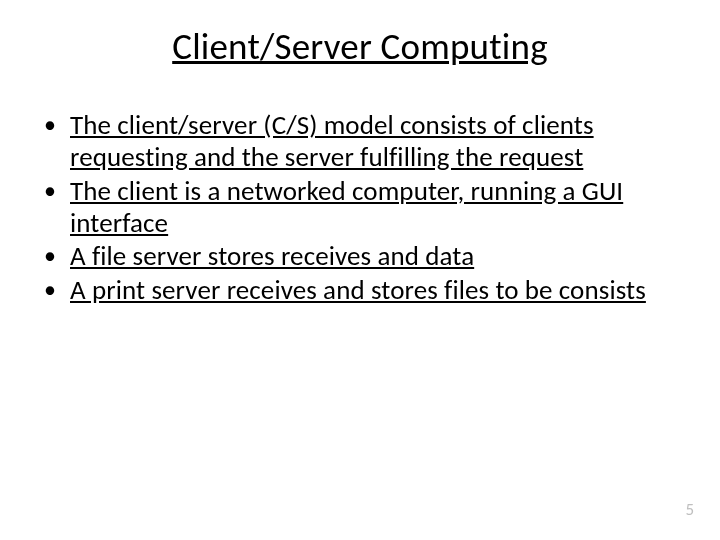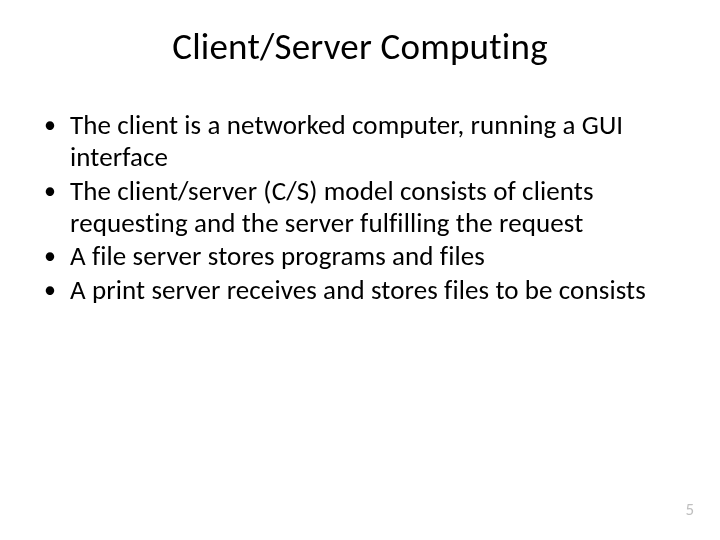--- a/index.html
+++ b/index.html
@@ -10,20 +10,21 @@
     background: #fff;
     font-family: "Calibri", "Segoe UI", "Helvetica Neue", Arial, sans-serif;
     color: #000;
     overflow: hidden;
   }
   .slide {
     position: relative;
     width: 720px;
     height: 540px;
     box-sizing: border-box;
+    text-decoration: underline;
   }
   .title {
     text-align: center;
     font-size: 37px;
     font-weight: 400;
     padding-top: 24px;
     letter-spacing: 0.2px;
   }
   .body {
     padding: 40px 40px 0 40px;
@@ -57,20 +58,20 @@
     color: #bfbfbf;
   }
 </style>
 </head>
 <body>
 
 <div class="slide">
   <div class="title">Client/Server Computing</div>
   <div class="body">
     <ul class="bullets">
+      <li>The client/server (C/S) model consists of clients requesting and the server fulfilling the request</li>
       <li>The client is a networked computer, running a GUI interface</li>
-      <li>The client/server (C/S) model consists of clients requesting and the server fulfilling the request</li>
-      <li>A file server stores programs and files</li>
+      <li>A file server stores receives and data</li>
       <li>A print server receives and stores files to be consists</li>
     </ul>
   </div>
   <div class="pagenum">5</div>
 </div>
 
 </body></html>

